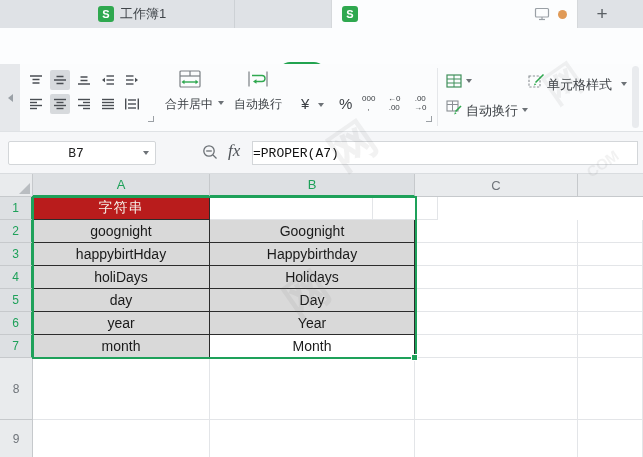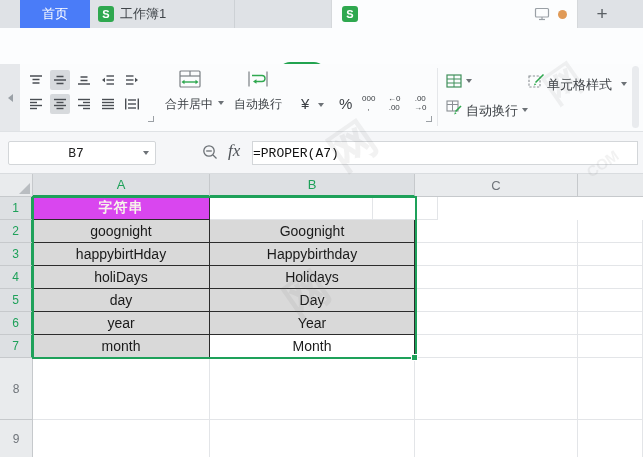--- a/index.html
+++ b/index.html
@@ -70,41 +70,40 @@
   .corner { width:33px; position:relative; background:#e9ebed; border-right:1px solid #c6c9cc; border-bottom:1px solid #c6c9cc; }
   .corner .tri { position:absolute; right:2px; bottom:2px; width:0; height:0;
     border-left:11px solid transparent; border-bottom:11px solid #b9bdc1; }
   .rows { position:absolute; left:0; top:23px; width:643px; }
   .srow { display:flex; }
   .rhead { width:33px; flex:none; font-size:12px; display:flex; align-items:center; justify-content:center;
     background:#e9ebed; color:#6f747a; border-right:1px solid #c6c9cc; border-bottom:1px solid #c6c9cc; }
   .rhead.sel { background:#dde0e3; color:#1ea15a; border-right:2px solid #1ea15a; }
   .tcell { display:flex; align-items:center; justify-content:center; font-size:14px; color:#1a1a1a;
     background:#d9d9d9; border-right:1px solid #2c2c2c; border-bottom:1px solid #2c2c2c; }
-  .tcell.hdr { background:#d946ef; color:#f7f3ea; font-weight:bold; letter-spacing:1px; }
+  .tcell.hdr { background:#b91c1c; color:#f7f3ea; font-weight:normal; letter-spacing:1px; }
   .tcell.active { background:#ffffff; }
   .ecell { background:#fff; border-right:1px solid #e3e5e8; border-bottom:1px solid #e3e5e8; }
   .w-a { width:177px; flex:none; } .w-b { width:205px; flex:none; }
   .w-c { width:163px; flex:none; } .w-d { width:65px; flex:none; }
   .selbox { position:absolute; left:32px; top:22px; width:385px; height:163px;
     border:2px solid #1ea15a; pointer-events:none; }
   .handle { position:absolute; left:411px; top:180px; width:7px; height:7px; background:#1ea15a; border:1px solid #fff; }
 
   
   .wm { position:absolute; color:rgba(110,110,110,0.09); pointer-events:none; transform:rotate(-35deg); font-weight:bold; }
 
   svg { display:block; }
 </style>
 </head>
 <body>
 
 <div class="app">
 
   <div class="tabbar">
-    <div class="home-tab">首页</div>
 
     <div class="doc-tab inactive">
       <span class="slogo">S</span>
       <span class="doc-tab-label">工作簿1</span>
     </div>
 
     <div class="doc-tab active">
       <span class="slogo">S</span>
       <span class="tab-right">
         <span>

